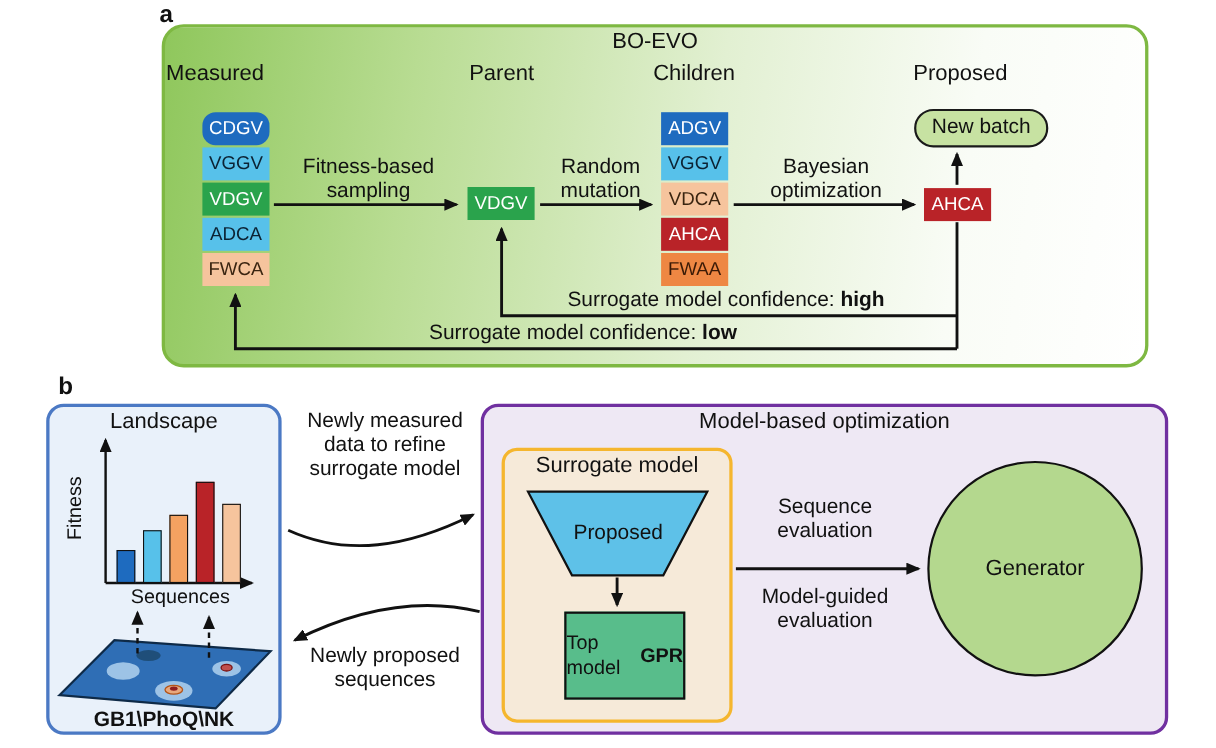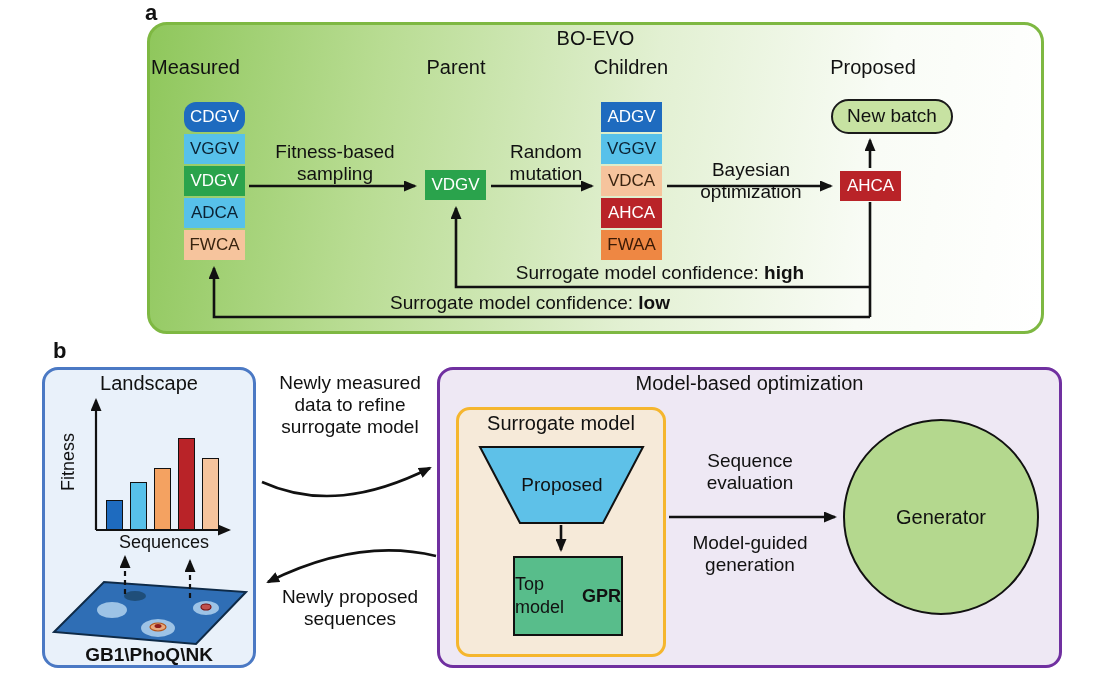--- a/index.html
+++ b/index.html
@@ -66,21 +66,21 @@
     <div class="seq" style="background-color: rgb(185, 35, 40); color: rgb(255, 255, 255);">AHCA</div>
     <div class="seq" style="background-color: rgb(238, 135, 67); color: rgb(58, 26, 6);">FWAA</div>
   </div>
 
   <div class="chip" style="left: 840px; top: 171px; background-color: rgb(185, 35, 40); color: rgb(255, 255, 255);">AHCA</div>
 
   <div class="nb">New batch</div>
 
   <div class="t" style="left:253px;top:141px;width:164px;">Fitness-based sampling</div>
   <div class="t" style="left:496px;top:141px;width:100px;">Random mutation</div>
-  <div class="t" style="left:691px;top:159px;width:120px;">Bayesian optimization</div>
+  <div class="t" style="left:691px;top:141px;width:120px;">Bayesian optimization</div>
 
   <div class="t" style="left:480px;top:262px;width:360px;white-space:nowrap;">
     <span>Surrogate model confidence: </span><b>high</b>
   </div>
   <div class="t" style="left:350px;top:292px;width:360px;white-space:nowrap;">
     <span>Surrogate model confidence: </span><b>low</b>
   </div>
 
   <div class="plabel" style="left:53px;top:338px;">b</div>
 
@@ -107,21 +107,21 @@
   <div class="title20" style="left:456px;top:412px;width:210px;">Surrogate model</div>
 
   <div class="t" style="left:480px;top:474px;width:164px;">Proposed</div>
 
   <div class="topmodel">
     <div>Top model</div>
     <b>GPR</b>
   </div>
 
   <div class="t" style="left:690px;top:450px;width:120px;">Sequence evaluation</div>
-  <div class="t" style="left:680px;top:532px;width:140px;">Model-guided generation</div>
+  <div class="t" style="left:680px;top:532px;width:140px;">Model-guided evaluation</div>
 
   <div class="gencircle">
     <span>Generator</span>
   </div>
 
   <svg class="overlay" viewBox="0 0 1105 680">
     <defs>
       <marker id="ah" markerWidth="13" markerHeight="11" refX="11" refY="5.5" orient="auto" markerUnits="userSpaceOnUse">
         <path d="M0,0 L13,5.5 L0,11 z" fill="#111"></path>
       </marker>

